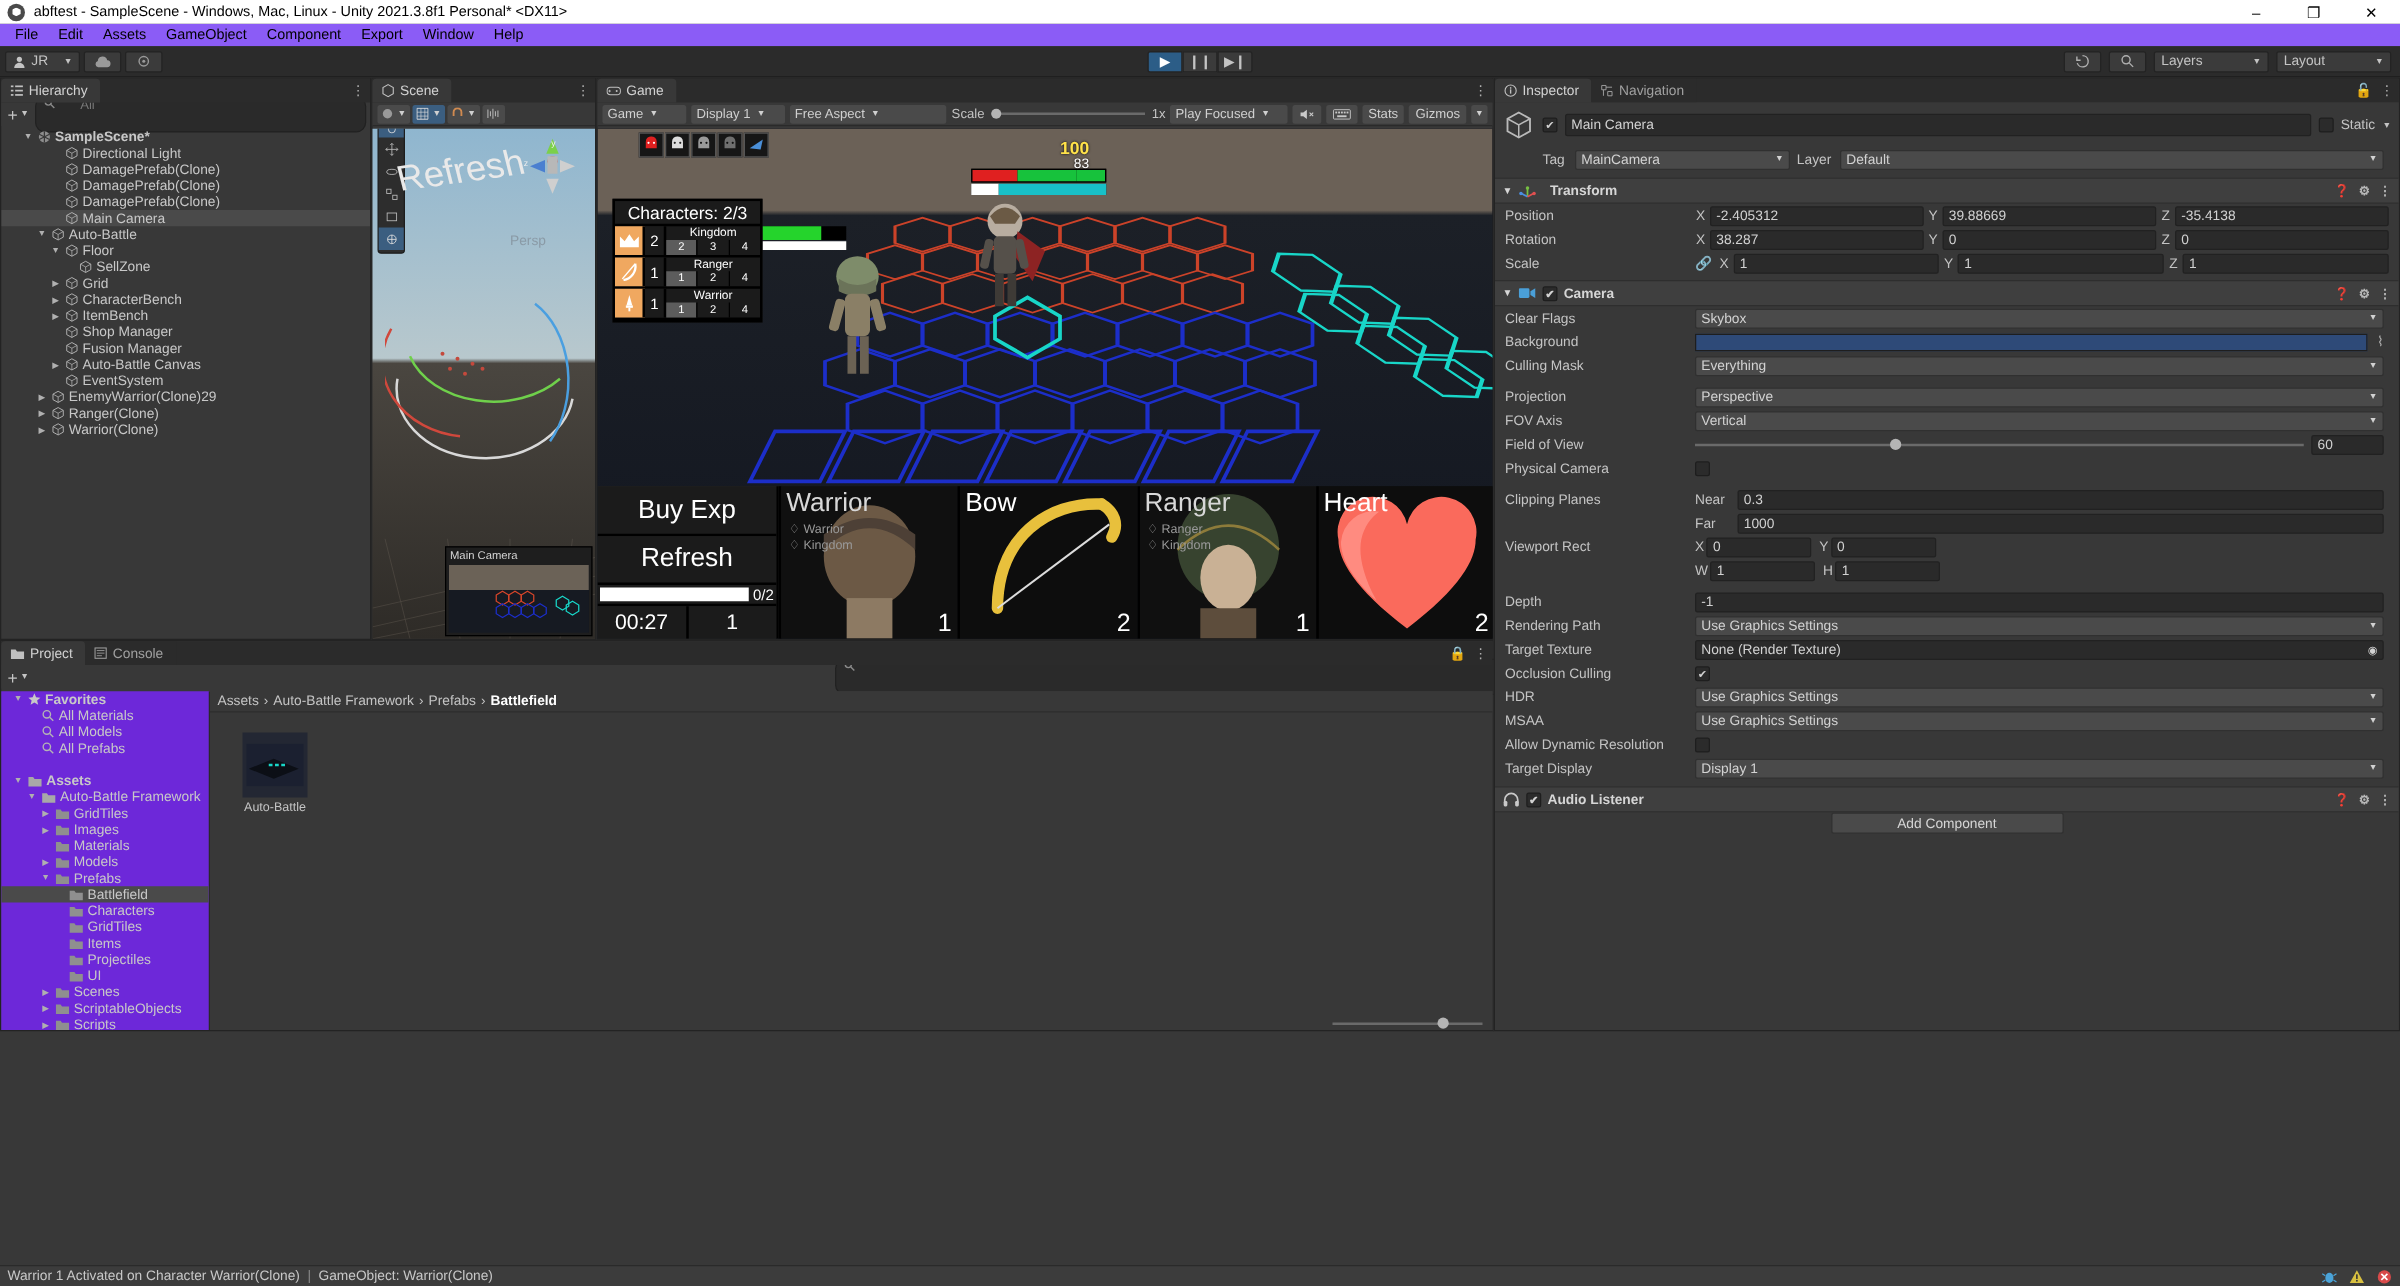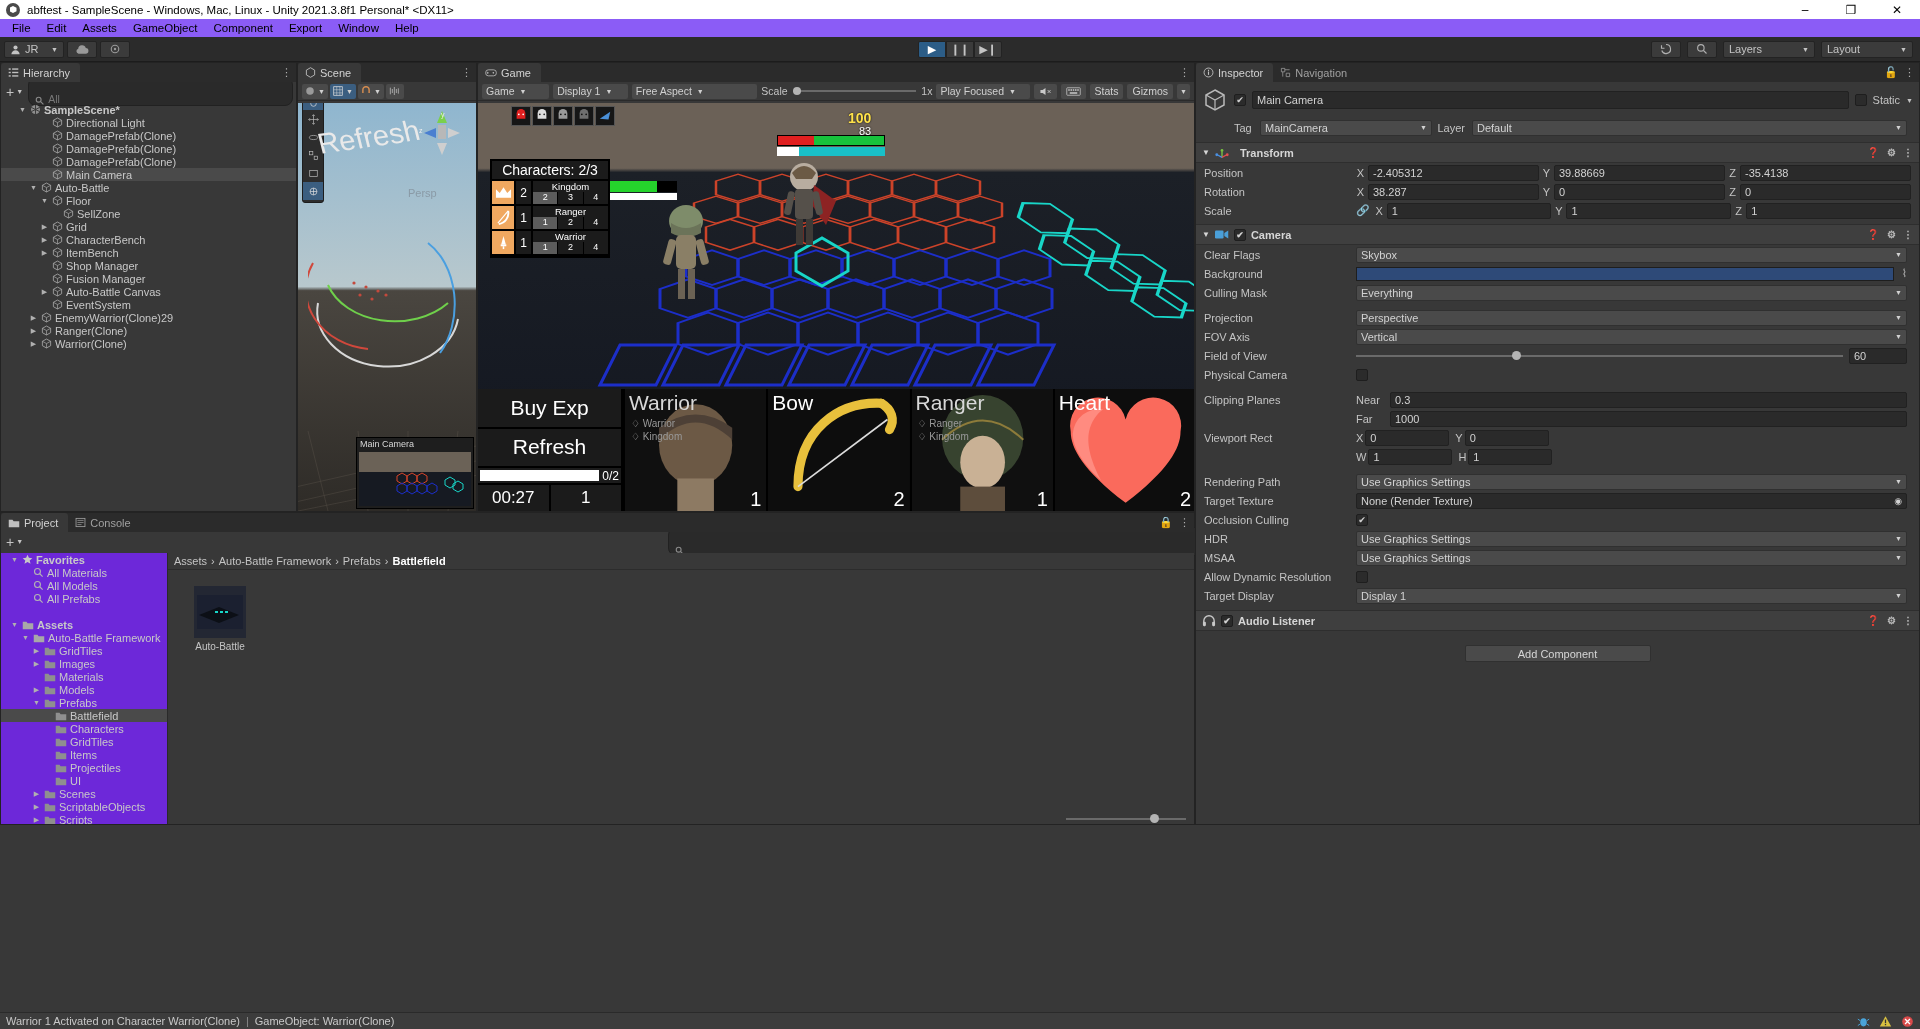--- a/index.html
+++ b/index.html
@@ -75,22 +75,22 @@
   }
   .ptab.active { background: #383838; color: #d2d2d2; border-radius: 3px 3px 0 0; }
   .ptab-icons { position: absolute; right: 4px; top: 3px; display:flex; gap:6px; color:#b0b0b0;}
 
   .toolrow {
     height: 19px; background: #383838; display: flex; align-items: center;
     padding: 0 3px; gap: 3px;
   }
   .srch {
     flex: 1; height: 29px; background: #2a2a2a; border: 1px solid #212121;
-    border-radius: 8px; display: flex; align-items: flex-end; padding: 0 6px;
-    gap: 4px; color: #787878; font-size: 10.5px;
+    border-radius: 8px; display: flex; align-items: flex-start; padding: 0 6px;
+    gap: 20px; color: #787878; font-size: 10.5px;
   }
 
   
   #hierarchy { left: 0; top: 62px; width: 297px; height: 450px; }
   .hrow {
     height: 13px; display: flex; align-items: center; gap: 3px;
     font-size: 11px; color: #c8c8c8; padding-left: 2px; white-space: nowrap;
   }
   .hrow.sel { background: #4a4a4a; }
   .hrow.scene { font-weight: bold; }
@@ -1439,20 +1439,26 @@
         <div class="field" style="width:84px;margin:0 6px 0 2px">
             <span>1</span>
           </div>
         <span class="ax">H</span>
         <div class="field" style="width:84px;margin-left:2px">
             <span>1</span>
           </div>
       </div>
       <div style="height:6px"></div>
       <div class="insp-row">
+        <span class="insp-label">Depth</span>
+        <div class="field" style="flex:1;margin-right:4px">
+            <span>-1</span>
+          </div>
+      </div>
+      <div class="insp-row">
         <span class="insp-label">Rendering Path</span>
         <div class="dropdown" style="flex:1;margin-right:4px">
           <span>Use Graphics Settings</span>
             <span style="font-size:7px">▼</span>
         </div>
       </div>
       <div class="insp-row">
         <span class="insp-label">Target Texture</span>
         <div class="field" style="flex:1;margin-right:4px;justify-content:space-between">
           <span>None (Render Texture)</span>
@@ -1497,21 +1503,21 @@
         </svg>
         <div class="chk">✔</div>
         <span>Audio Listener</span>
         <span class="comp-icons">
           <span>❓</span>
             <span>⚙</span>
             <span>⋮</span>
         </span>
       </div>
 
-      <div style="display:flex;justify-content:center;margin-top:14px">
+      <div style="display:flex;justify-content:center;">
         <div style="width:186px;height:17px;background:#4a4a4a;border:1px solid #303030;border-radius:2px;display:flex;align-items:center;justify-content:center;color:#d6d6d6">Add Component</div>
       </div>
     </div>
   </div>
 
   <div class="statusbar">
     <span>Warrior 1 Activated on Character Warrior(Clone)</span>
     <span style="color:#8a8a8a">|</span>
     <span>GameObject: Warrior(Clone)</span>
     <span class="right">

